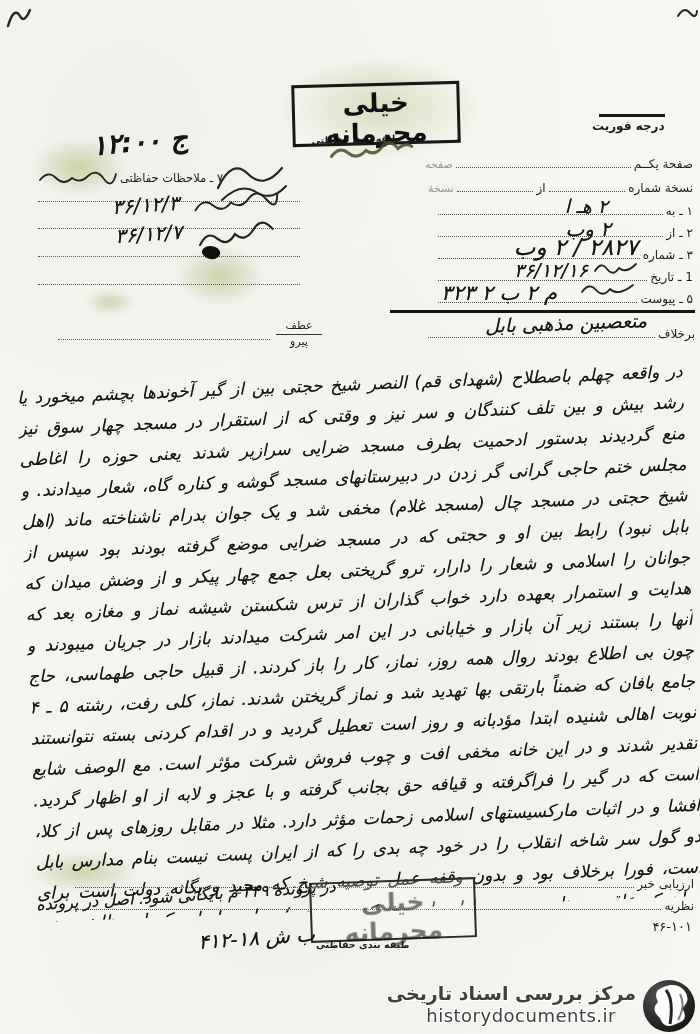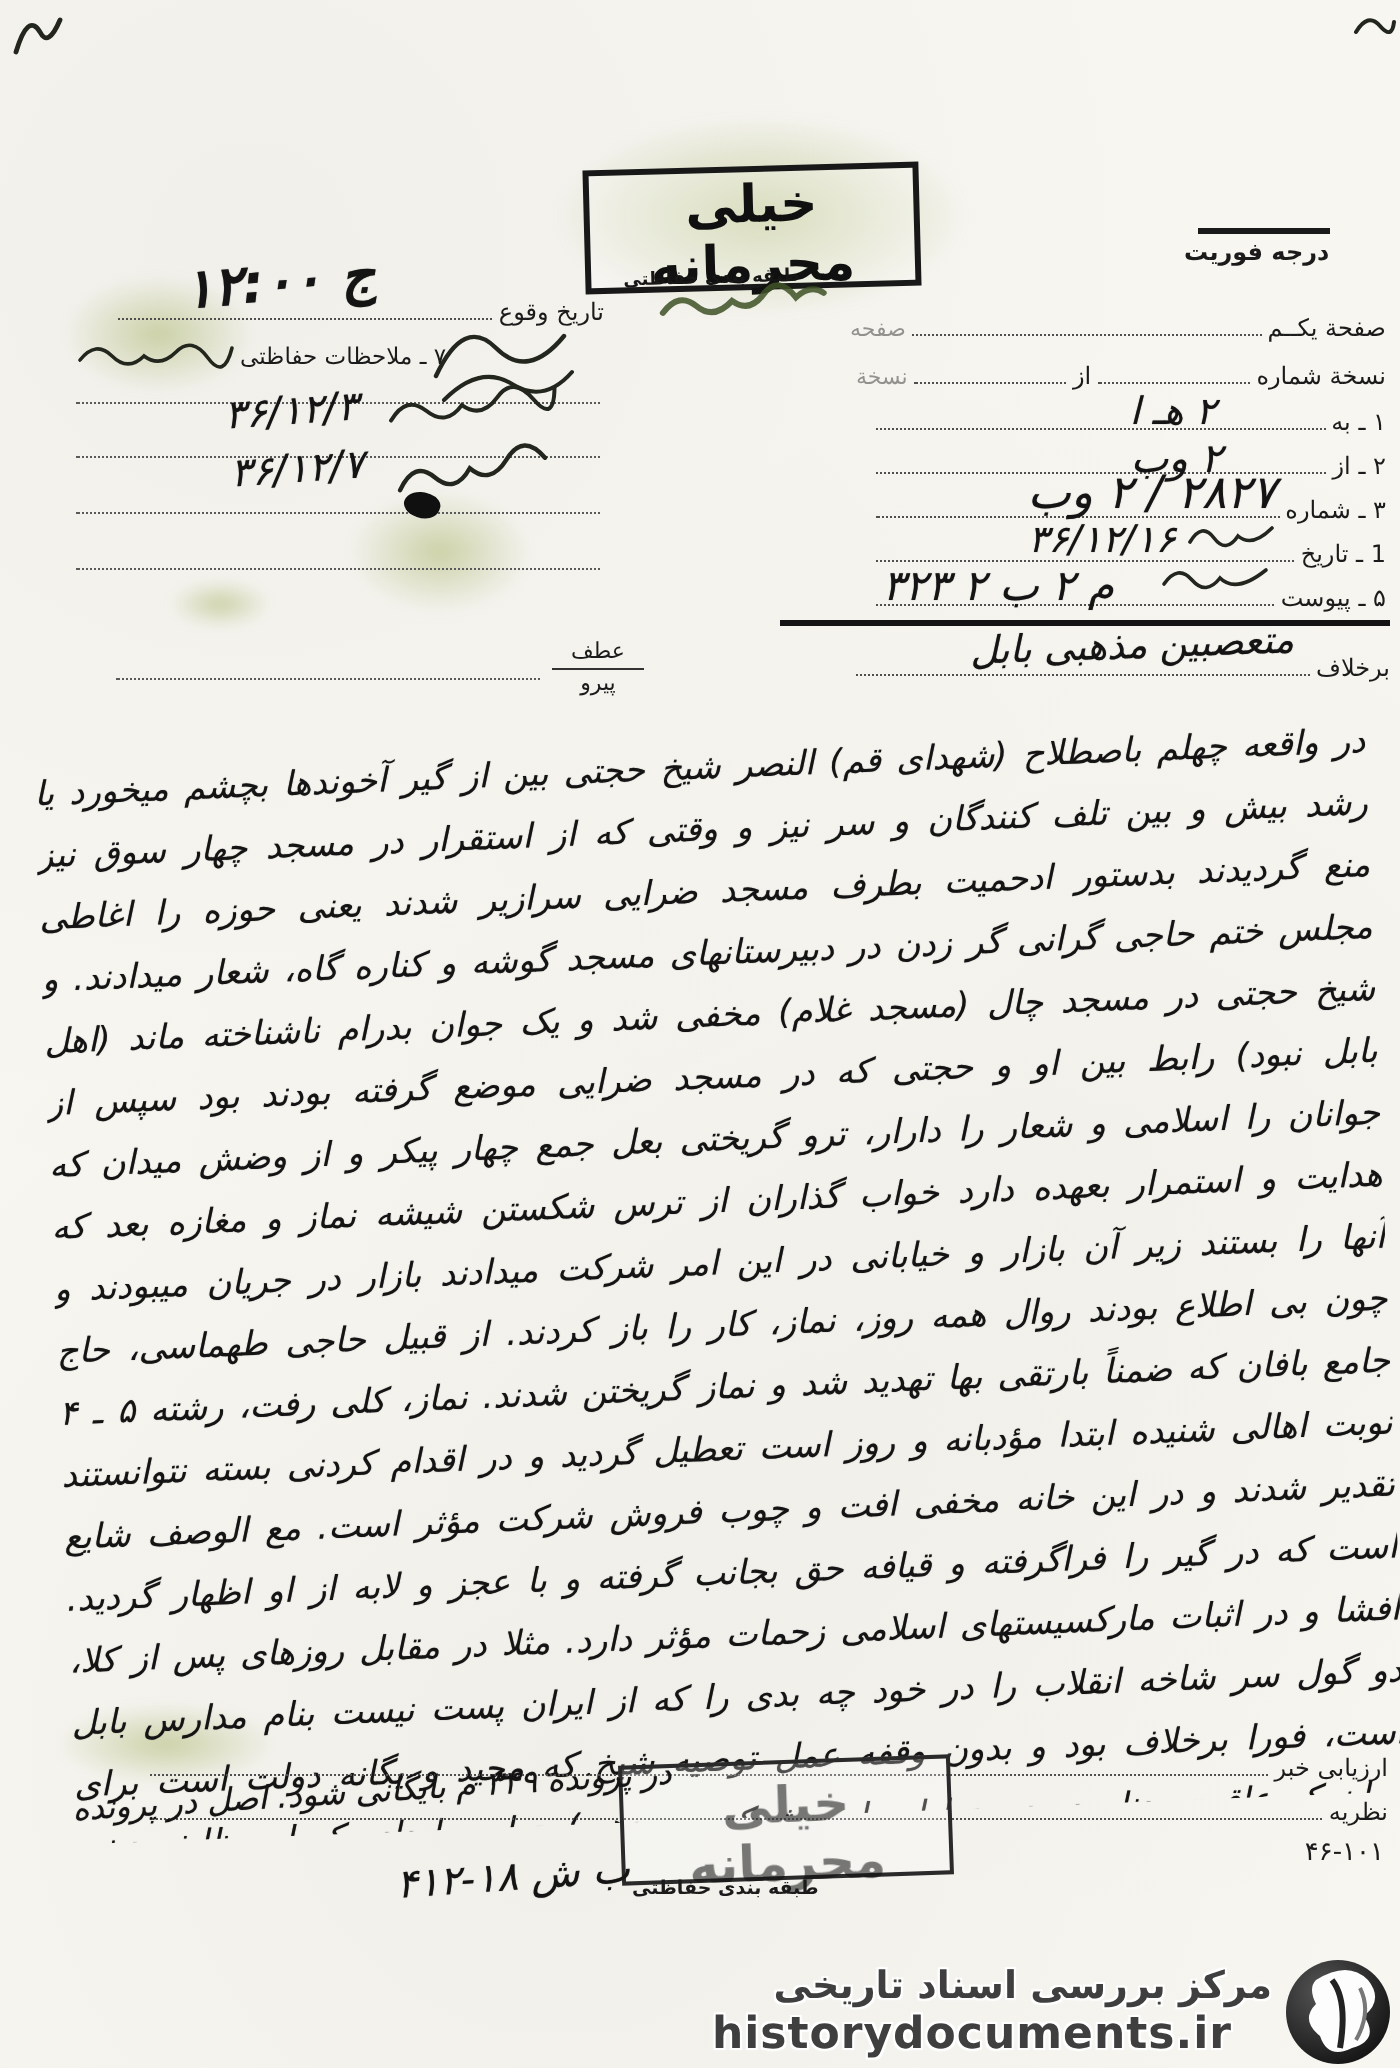--- a/index.html
+++ b/index.html
@@ -109,24 +109,20 @@
     <span class="sq" style="right:58px;top:-14px;width:55px;height:22px;">
       <svg viewBox="0 0 55 22">
           <path d="M2 13 Q9 3 16 11 T30 10 Q38 18 53 6" stroke-width="1.8"></path>
         </svg>
     </span>
     <span class="hw abs" style="right:136px;top:-12px;font-size:21px;" dir="ltr">۳۲۳ م ۲ ب ۲</span>
   </div>
 
   <div class="abs" style="left:390px;top:310px;width:305px;height:2.5px;background:#141414;"></div>
 
-  <div class="row abs" style="left:56px;top:150px;width:246px;">
-    <span class="lbl">تاریخ وقوع</span>
-    <span class="dots"></span>
-  </div>
   <span class="hw abs" style="left:92px;top:126px;font-size:27px;font-weight:600;transform:rotate(-5deg);">ج ۱۲:۰۰</span>
   <span class="abs lbl" style="left:120px;top:172px;font-size:11.5px;">۷ ـ ملاحظات حفاظتی</span>
   <div class="sq" style="left:38px;top:168px;width:80px;height:20px;">
     <svg viewBox="0 0 80 20">
         <path d="M2 12 Q10 2 18 10 T34 10 Q42 16 50 8 T66 11 78 6" stroke-width="1.8"></path>
       </svg>
   </div>
   <div class="sq" style="left:212px;top:148px;width:78px;height:58px;">
     <svg viewBox="0 0 78 58">
       <path d="M6 40 Q20 10 36 26 T70 20" stroke-width="2.2"></path>
@@ -192,15 +188,15 @@
             <stop offset="100%" stop-color="#111"></stop>
         </radialGradient>
       </defs>
       <circle cx="29" cy="28" r="26" fill="url(#lg)"></circle>
       <path d="M18 12 Q34 2 44 12 Q52 22 42 30 Q50 42 36 46 Q24 52 20 40 Q10 32 18 24 Q14 16 18 12 Z" fill="#fdfdfd"></path>
       <path d="M26 12 Q34 22 30 46" stroke="#222" stroke-width="3" fill="none"></path>
       <path d="M40 16 Q46 28 38 42" stroke="#777" stroke-width="2" fill="none"></path>
     </svg>
   </div>
   <span class="wmtext" style="right:64px;top:982px;font-size:19px;">مرکز بررسی اسناد تاریخی</span>
-  <span class="wmtext num" style="right:84px;top:1005px;font-size:22px;font-weight:700;letter-spacing:.5px;" dir="ltr">historydocuments.ir</span>
+  <span class="wmtext num" style="right:84px;top:1005px;font-size:18px;font-weight:400;letter-spacing:.5px;" dir="ltr">historydocuments.ir</span>
 
 </div>
 
 </body></html>

